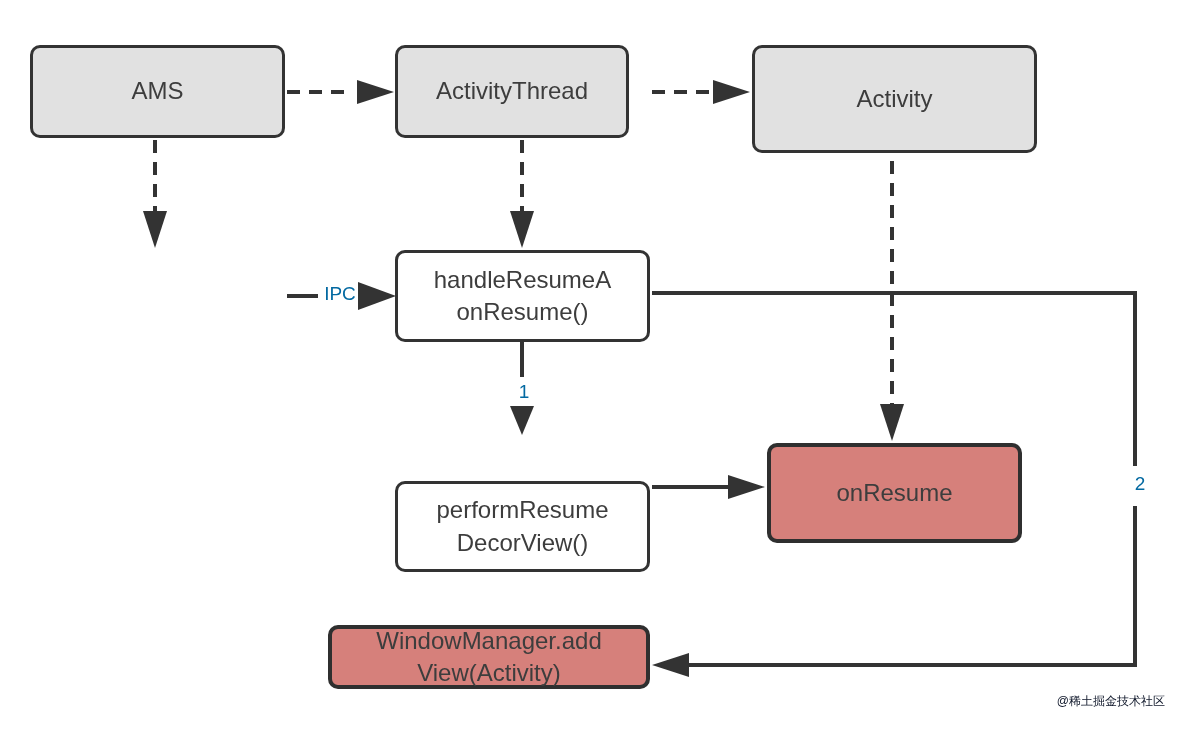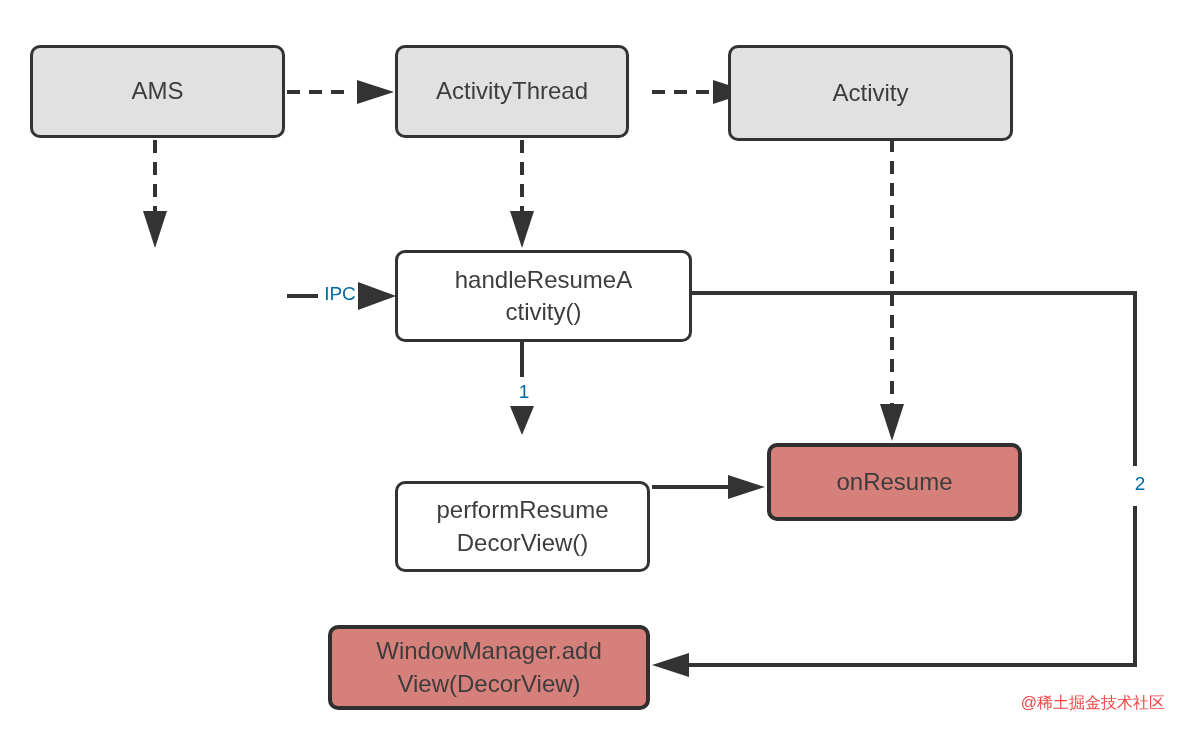--- a/index.html
+++ b/index.html
@@ -41,45 +41,45 @@
     color: #3d3d3d;
     font-size: 24px;
     line-height: 1.35;
   }
   .node.gray  { background: #e1e1e1; }
   .node.white { background: #ffffff; }
   .node.red   { background: #d6807b; border-width: 4px; border-color: #2f2f2f; }
 
   .node-ams            { left: 30px;  top: 45px;  width: 255px; height: 93px; }
   .node-activitythread { left: 395px; top: 45px;  width: 234px; height: 93px; }
-  .node-activity       { left: 728px; top: 45px;  width: 285px; height: 96px; }
+  .node-activity       { left: 752px; top: 45px;  width: 285px; height: 108px; }
   .node-startresume    { left: 30px;  top: 250px; width: 255px; height: 90px; }
-  .node-handleresume   { left: 395px; top: 250px; width: 297px; height: 92px; }
+  .node-handleresume   { left: 395px; top: 250px; width: 255px; height: 92px; }
   .node-performresume  { left: 395px; top: 437px; width: 255px; height: 91px; margin-top: 44px; }
-  .node-onresume       { left: 767px; top: 443px; width: 255px; height: 78px; }
-  .node-windowmanager  { left: 328px; top: 625px; width: 322px; height: 85px; }
+  .node-onresume       { left: 767px; top: 443px; width: 255px; height: 100px; }
+  .node-windowmanager  { left: 328px; top: 625px; width: 322px; height: 64px; }
 
   .edge-label {
     position: absolute;
     color: #0369a1;
     font-size: 19px;
     line-height: 1;
   }
   .label-ipc   { left: 319px;  top: 284px; width: 42px; text-align: center; }
   .label-step1 { left: 512px;  top: 382px; width: 24px; text-align: center; }
   .label-step2 { left: 1126px; top: 474px; width: 28px; text-align: center; }
 
   .watermark {
     position: absolute;
     left: 990px;
     top: 695px;
     width: 175px;
     text-align: right;
-    color: #ef4444;
-    font-size: 16px;
+    color: #0f172a;
+    font-size: 12px;
     line-height: 1;
   }
 </style>
 </head>
 <body>
 
 <div class="canvas">
 
   <svg class="connectors" viewBox="0 0 1178 738" xmlns="http://www.w3.org/2000/svg">
 
@@ -116,34 +116,34 @@
   </div>
   <div class="node gray node-activitythread">
     <div>ActivityThread</div>
   </div>
   <div class="node gray node-activity">
     <div>Activity</div>
   </div>
 
   <div class="node white node-handleresume">
     <div>handleResumeA</div>
-    <div>ctivity()</div>
+    <div>onResume()</div>
   </div>
 
   <div class="node white node-performresume">
     <div>performResume</div>
     <div>DecorView()</div>
   </div>
   <div class="node red node-onresume">
     <div>onResume</div>
   </div>
 
   <div class="node red node-windowmanager">
     <div>WindowManager.add</div>
-    <div>View(DecorView)</div>
+    <div>View(Activity)</div>
   </div>
 
   <div class="edge-label label-ipc">IPC</div>
   <div class="edge-label label-step1">1</div>
   <div class="edge-label label-step2">2</div>
 
   <div class="watermark">@稀土掘金技术社区</div>
 
 </div>
 

